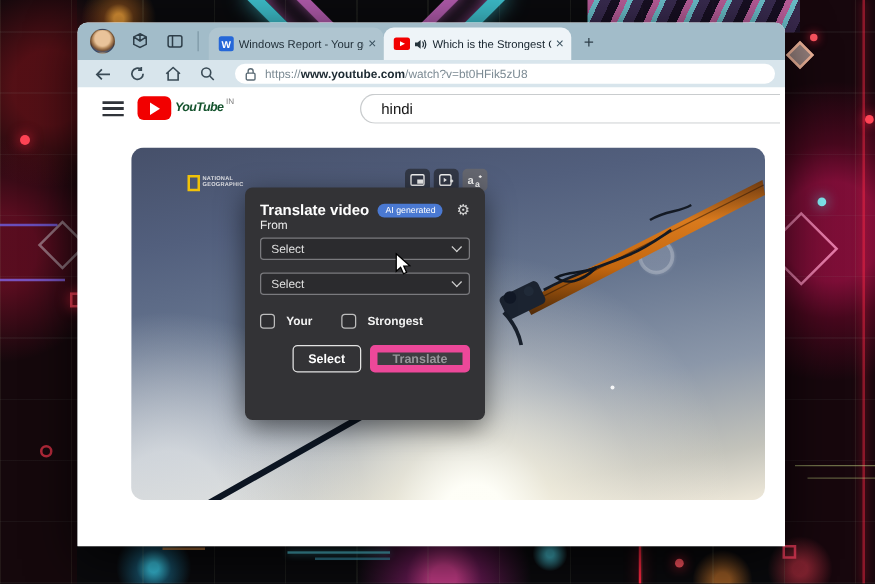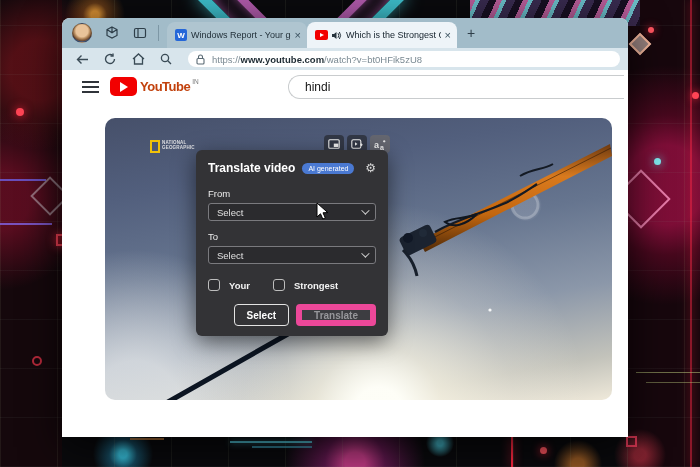--- a/index.html
+++ b/index.html
@@ -59,42 +59,42 @@
   .url{font-size:9.5px;color:#7b8a93;white-space:nowrap;}
   .url b{color:#1d2a32;font-weight:bold;}
   .page{position:relative;height:367px;background:#fff;}
   
   .yt-head{position:absolute;left:0;top:0;width:100%;height:48px;}
   .hamb{position:absolute;left:20px;top:11px;width:17px;height:12px;
     background:linear-gradient(#30343a 0 2px,transparent 2px 5px,#30343a 5px 7px,transparent 7px 10px,#30343a 10px 12px);}
   .yt-logo{position:absolute;left:48px;top:7px;display:flex;align-items:flex-start;}
   .yt-play{width:27px;height:19px;background:#f20000;border-radius:5px;display:flex;align-items:center;justify-content:center;}
   .yt-play::after{content:"";border-left:8px solid #fff;border-top:5px solid transparent;border-bottom:5px solid transparent;}
-  .yt-word{font-size:13px;font-weight:bold;color:#c2410c;letter-spacing:-.5px;margin-left:3px;line-height:19px;}
+  .yt-word{font-size:10px;font-weight:bold;color:#14532d;letter-spacing:-.5px;margin-left:3px;line-height:19px;font-style:italic;}
   .yt-region{font-size:6.5px;color:#7a7a7a;margin-left:2px;margin-top:1px;}
   .yt-search{position:absolute;left:226px;top:5px;width:336px;height:24px;border:1px solid #c9ccce;border-radius:13px 0 0 13px;border-right:none;
     display:flex;align-items:center;padding-left:16px;}
   .yt-search .q{font-size:12px;color:#141414;}
   
   .video{position:absolute;left:43px;top:48px;width:507px;height:282px;border-radius:10px;overflow:hidden;background:
     radial-gradient(circle at 54% 104%, rgba(255,255,248,.98) 0 6%, rgba(255,250,232,.65) 16%, rgba(250,245,230,.25) 34%, transparent 52%),
     radial-gradient(circle at 6% 102%, rgba(238,240,240,.7) 0 8%, transparent 28%),
     radial-gradient(circle at 83% 31%, rgba(255,255,255,.14) 0 12px, transparent 16px),
     linear-gradient(170deg, #46506a 0%, #525f7d 22%, #66758f 45%, #8b97a9 68%, #c3c3bb 88%, #efe9da 100%);}
   .scene{position:absolute;inset:0;}
   .natgeo{position:absolute;left:45px;top:22px;display:flex;align-items:flex-start;opacity:.92;}
   .ng-frame{width:10px;height:13px;border:2.5px solid #ffcc00;flex:none;}
   .ng-text{font-size:4.5px;line-height:5px;color:#e8e8ea;font-weight:bold;margin-left:2px;letter-spacing:.2px;}
   .pip-row{position:absolute;left:219px;top:17px;display:flex;gap:3px;}
   .pip-btn{width:20px;height:18px;border-radius:4px;background:rgba(28,28,30,.55);display:flex;align-items:center;justify-content:center;color:#f2f2f2;}
   .pip-btn.active{background:rgba(105,105,110,.85);}
   
   .dialog{position:absolute;left:134px;top:132px;width:192px;height:186px;background:#333336;border-radius:6px;
     box-shadow:0 6px 22px rgba(0,0,0,.55);padding:11px 12px;z-index:30;color:#fff;}
-  .dlg-head{display:flex;align-items:center;margin-bottom:13px;}
+  .dlg-head{display:flex;align-items:center;}
   .dlg-title{font-size:12px;font-weight:bold;color:#fff;}
   .badge{margin-left:7px;background:#4a79d2;color:#fff;font-size:7px;padding:2px 6px;border-radius:7px;}
   .gear{margin-left:auto;font-size:12px;color:#d5d5d5;line-height:1;}
   .dlg-label{font-size:9.5px;color:#ececec;margin-bottom:4px;}
   .select{height:18px;background:#2b2b2e;border:1px solid #7a7a7e;border-radius:3px;display:flex;align-items:center;padding:0 8px;margin-bottom:10px;}
   .select .val{font-size:9.5px;color:#e0e0e0;flex:1;}
   .chev{width:6px;height:6px;border-right:1.5px solid #cfcfcf;border-bottom:1.5px solid #cfcfcf;transform:rotate(45deg) translateY(-2px);}
   .select.second{margin-bottom:15px;}
   .checkrow{display:flex;align-items:center;margin-bottom:13px;}
   .chk{width:12px;height:12px;border:1.5px solid #bdbdbd;border-radius:3px;background:#2e2e31;flex:none;}
@@ -282,21 +282,20 @@
       <div class="dlg-head">
         <span class="dlg-title">Translate video</span>
         <span class="badge">AI generated</span>
         <span class="gear">⚙</span>
       </div>
       <div class="dlg-label">From</div>
       <div class="select">
         <span class="val">Select</span>
         <span class="chev"></span>
       </div>
-      <div class="dlg-label">To</div>
       <div class="select second">
         <span class="val">Select</span>
         <span class="chev"></span>
       </div>
       <div class="checkrow">
         <span class="chk"></span>
         <span class="chk-label">Your</span>
         <span class="chk chk2"></span>
         <span class="chk-label">Strongest</span>
       </div>

